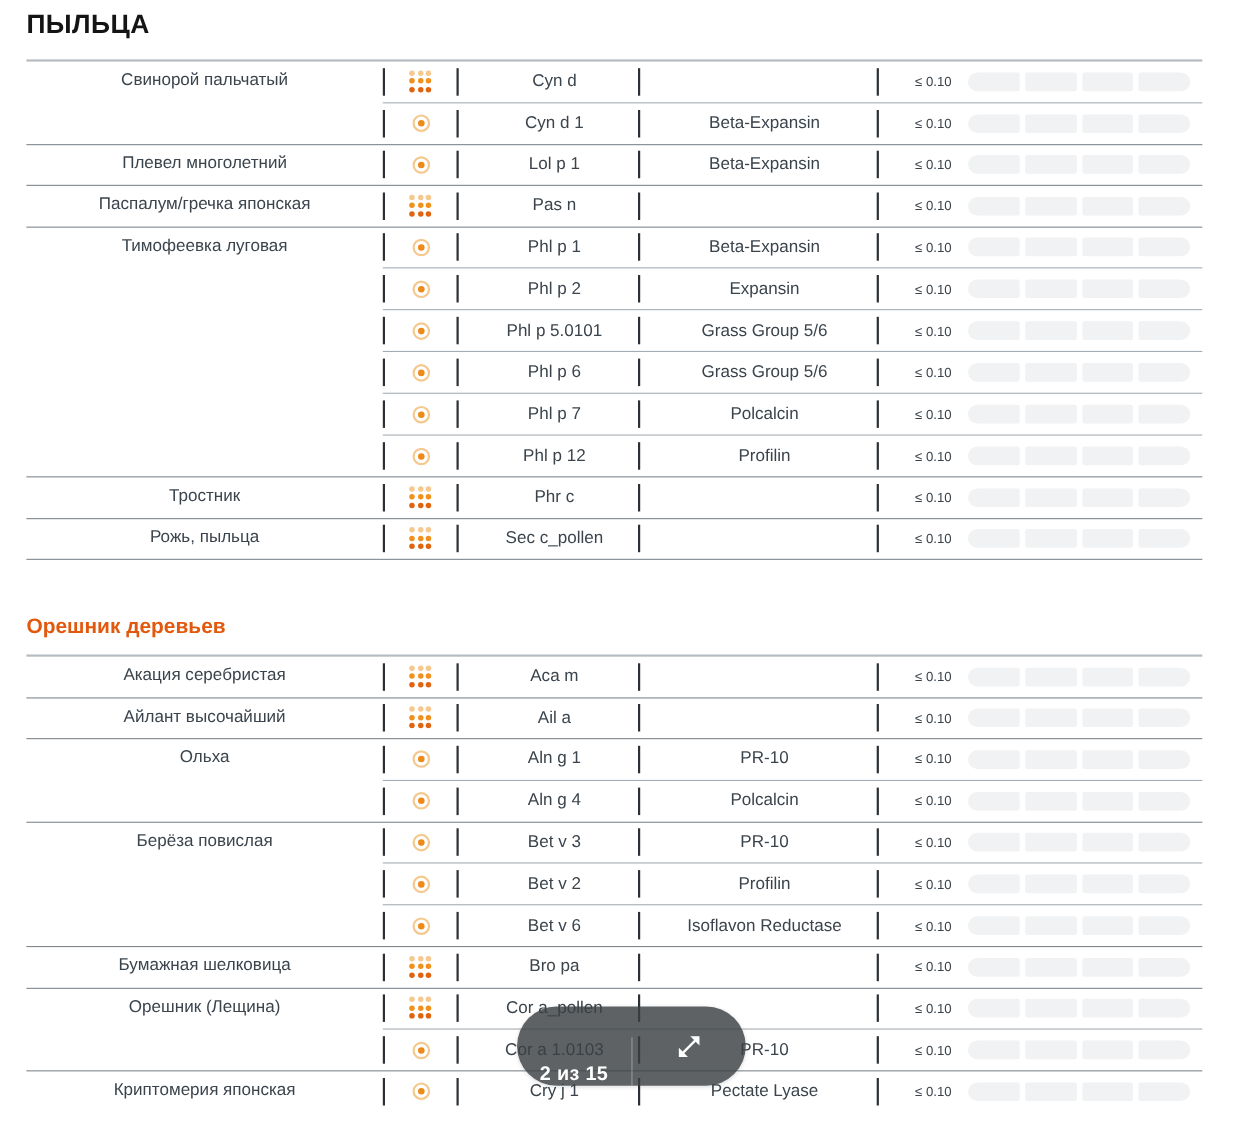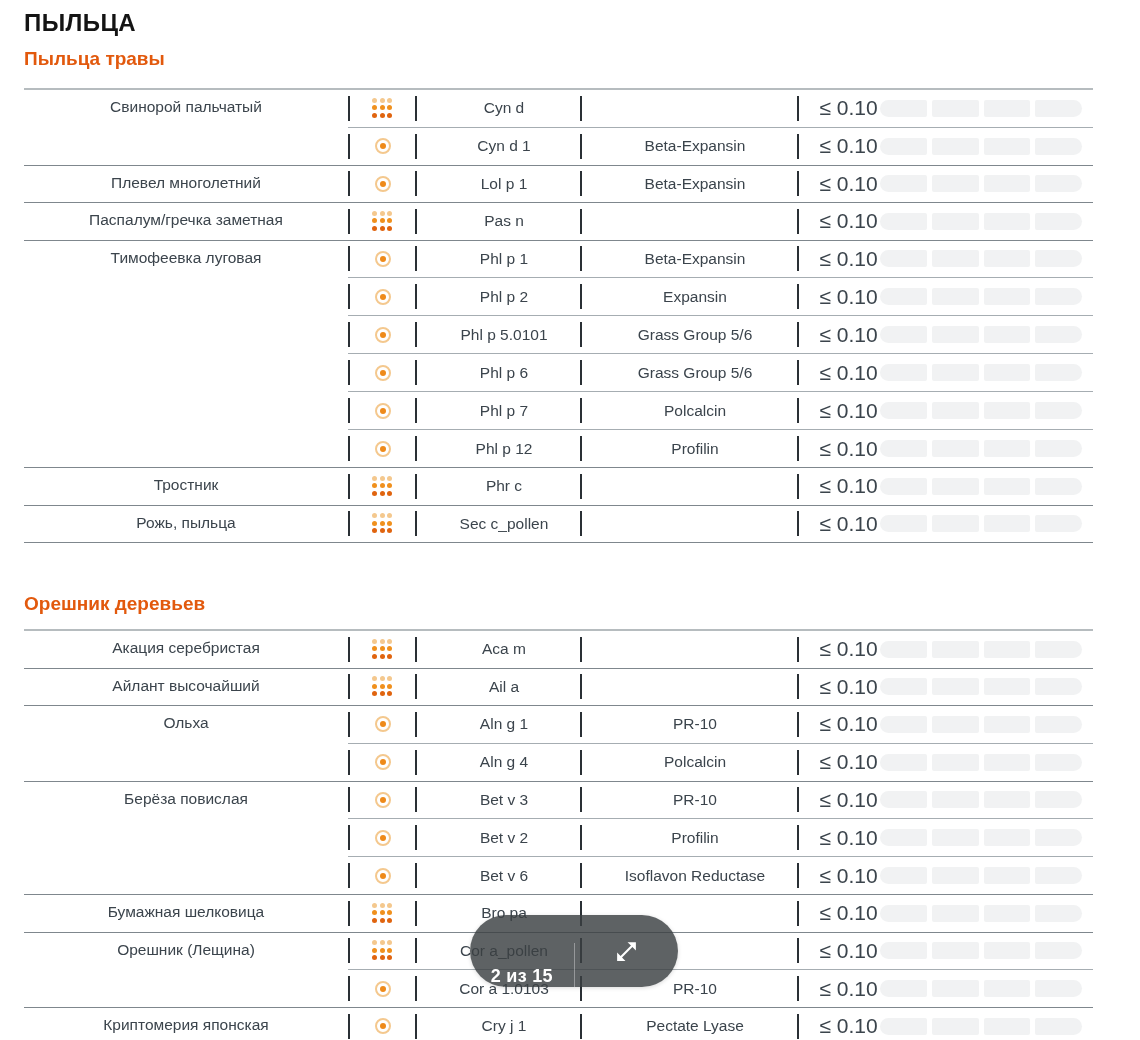--- a/index.html
+++ b/index.html
@@ -33,21 +33,21 @@
   .ext .dot{width:5px;height:5px;border-radius:50%;}
   .ext .r0{background:#F4C88E;}
   .ext .r1{background:#F0901D;}
   .ext .r2{background:#E0640F;}
 
   .comp{width:16px;height:16px;border:2.5px solid #F4C88E;border-radius:50%;box-sizing:border-box;position:relative;display:inline-block;}
   .cdot{position:absolute;left:50%;top:50%;width:6px;height:6px;margin:-3px 0 0 -3px;border-radius:50%;background:#EE8A1A;}
 
   .code{width:163px;box-sizing:border-box;padding-left:11px;font-size:15.5px;white-space:nowrap;flex:none;}
   .prot{width:215px;box-sizing:border-box;padding-left:11px;font-size:15.5px;white-space:nowrap;flex:none;}
-  .val{width:81px;box-sizing:border-box;padding-left:18px;font-size:21px;white-space:nowrap;flex:none;}
+  .val{width:81px;box-sizing:border-box;padding-left:18px;font-size:12px;white-space:nowrap;flex:none;}
   .scale{width:202px;display:flex;gap:5px;flex:none;}
   .seg{flex:1;height:17px;background:#f1f2f3;border-radius:2px;}
   .seg:first-child{border-radius:9px 2px 2px 9px;}
   .seg:last-child{border-radius:2px 9px 9px 2px;}
 
   .pager{position:absolute;left:470px;top:915px;width:208px;height:72px;border-radius:36px;
          background:rgba(58,63,66,0.82);display:flex;align-items:flex-end;color:#fff;
          box-shadow:0 1px 4px rgba(0,0,0,0.15);}
   .pager-label{flex:1;text-align:center;font-size:18px;font-weight:bold;letter-spacing:.3px;}
   .pager-div{width:1px;height:44px;background:rgba(255,255,255,0.35);flex:none;}
@@ -55,21 +55,20 @@
   .pager-btn svg{display:block;}
 </style>
 </head>
 <body>
 
 <div class="canvas">
   <div class="content">
     <h1 class="page-title">ПЫЛЬЦА</h1>
     <div>
         <section class="section sec-grass">
-          <h2 class="section-title">Пыльца травы</h2>
           <div class="atable">
             <div class="group">
               <div class="gname">Свинорой пальчатый</div>
               <div class="rows">
                 <div class="row">
                   <span class="vb"></span>
                   <span class="icell">
                     <span class="ext">
                       <span class="dot r0"></span>
                       <span class="dot r0"></span>
@@ -136,21 +135,21 @@
                   <span class="scale">
                     <span class="seg"></span>
                     <span class="seg"></span>
                     <span class="seg"></span>
                     <span class="seg"></span>
                   </span>
                 </div>
               </div>
             </div>
             <div class="group">
-              <div class="gname">Паспалум/гречка заметная</div>
+              <div class="gname">Паспалум/гречка японская</div>
               <div class="rows">
                 <div class="row">
                   <span class="vb"></span>
                   <span class="icell">
                     <span class="ext">
                       <span class="dot r0"></span>
                       <span class="dot r0"></span>
                       <span class="dot r0"></span>
                       <span class="dot r1"></span>
                       <span class="dot r1"></span>

